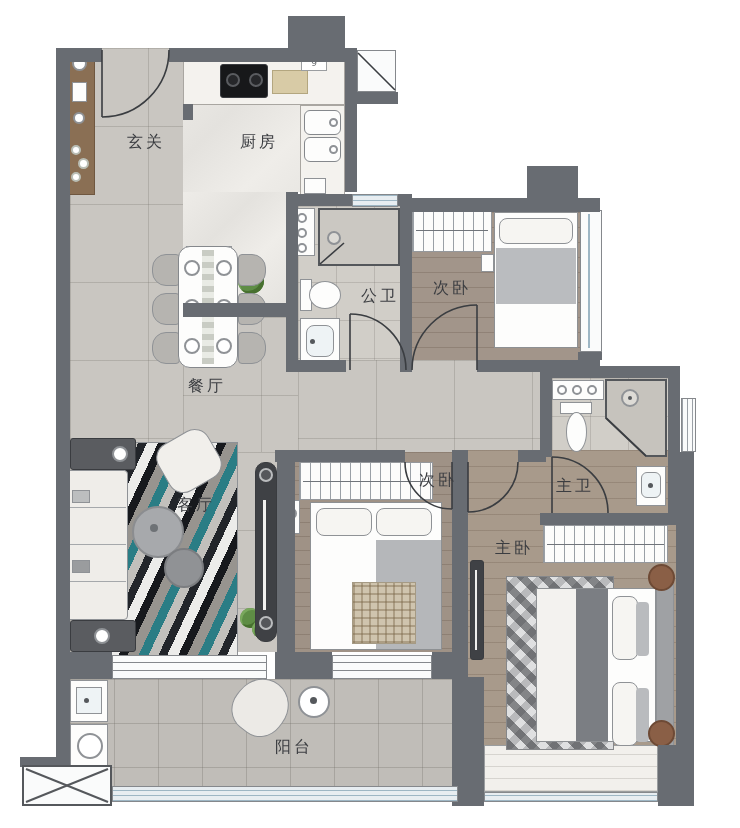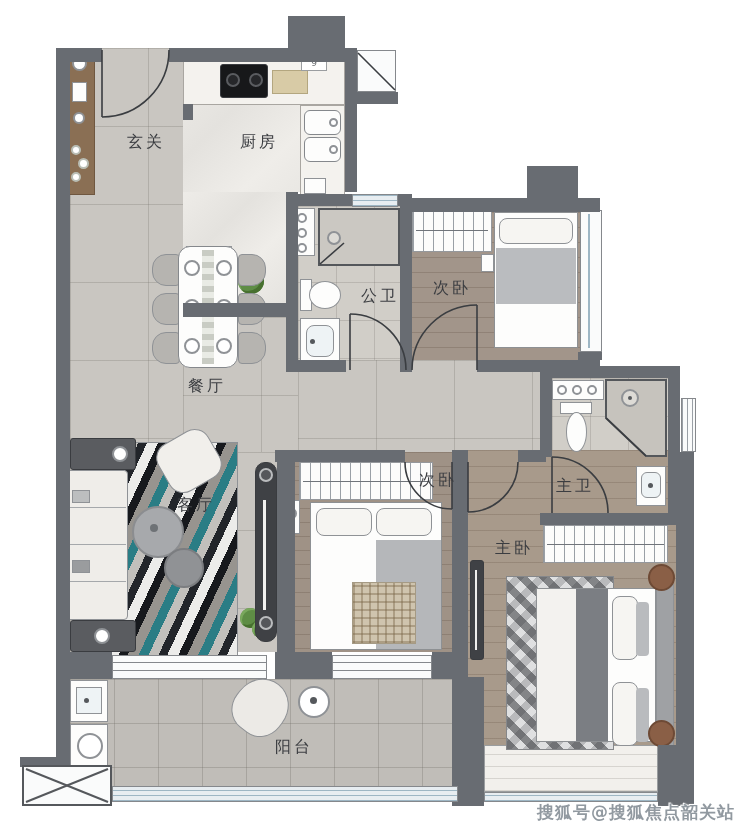--- a/index.html
+++ b/index.html
@@ -276,15 +276,14 @@
   <div class="label" style="left:259px;top:142px;">厨房</div>
   <div class="label" style="left:380px;top:296px;">公卫</div>
   <div class="label" style="left:452px;top:288px;">次卧</div>
   <div class="label" style="left:207px;top:386px;">餐厅</div>
   <div class="label" style="left:196px;top:505px;">客厅</div>
   <div class="label" style="left:438px;top:480px;">次卧</div>
   <div class="label" style="left:575px;top:486px;">主卫</div>
   <div class="label" style="left:514px;top:548px;">主卧</div>
   <div class="label" style="left:294px;top:747px;">阳台</div>
 
-  <div class="watermark">搜狐号@搜狐焦点韶关站</div>
 
 </div>
 
 </body></html>

